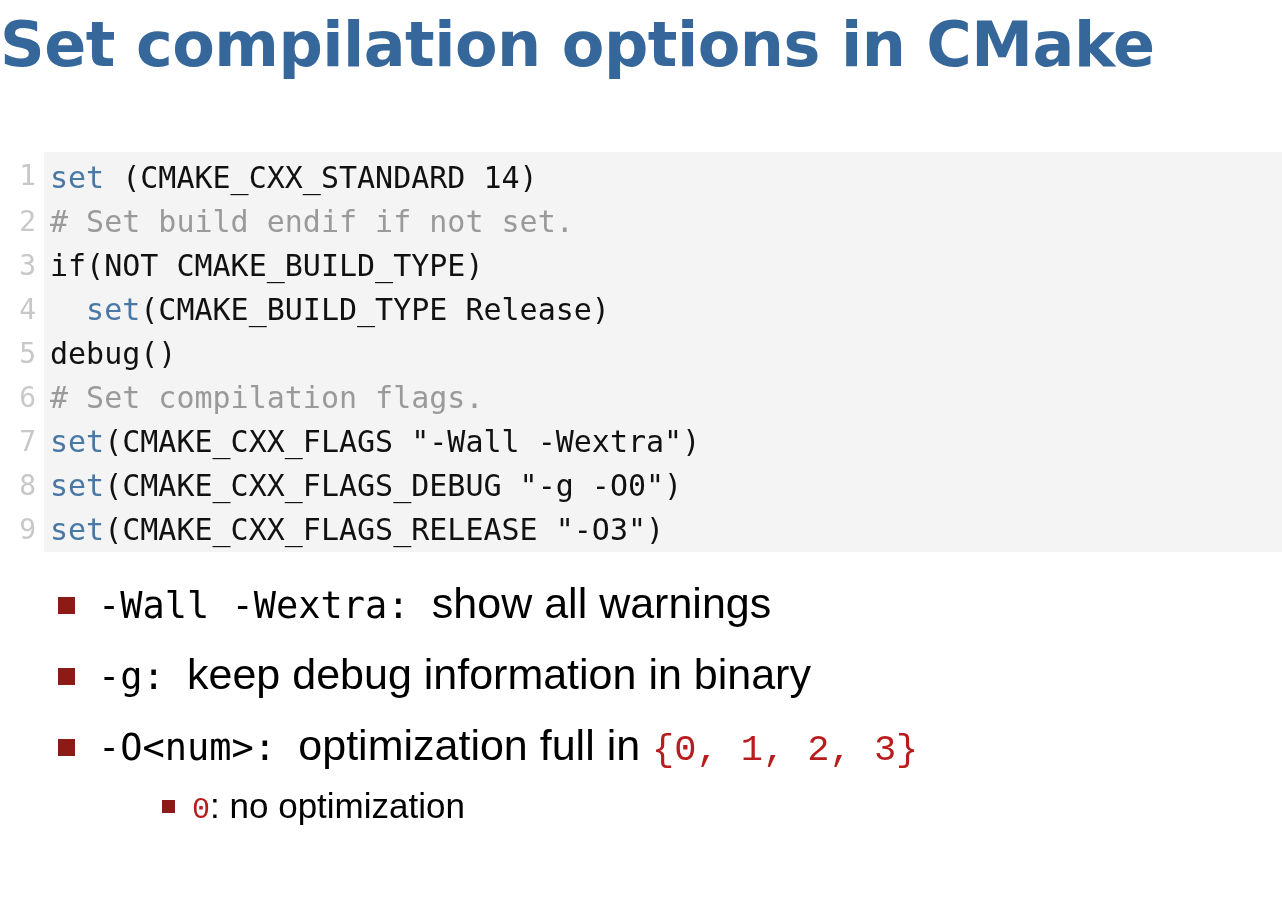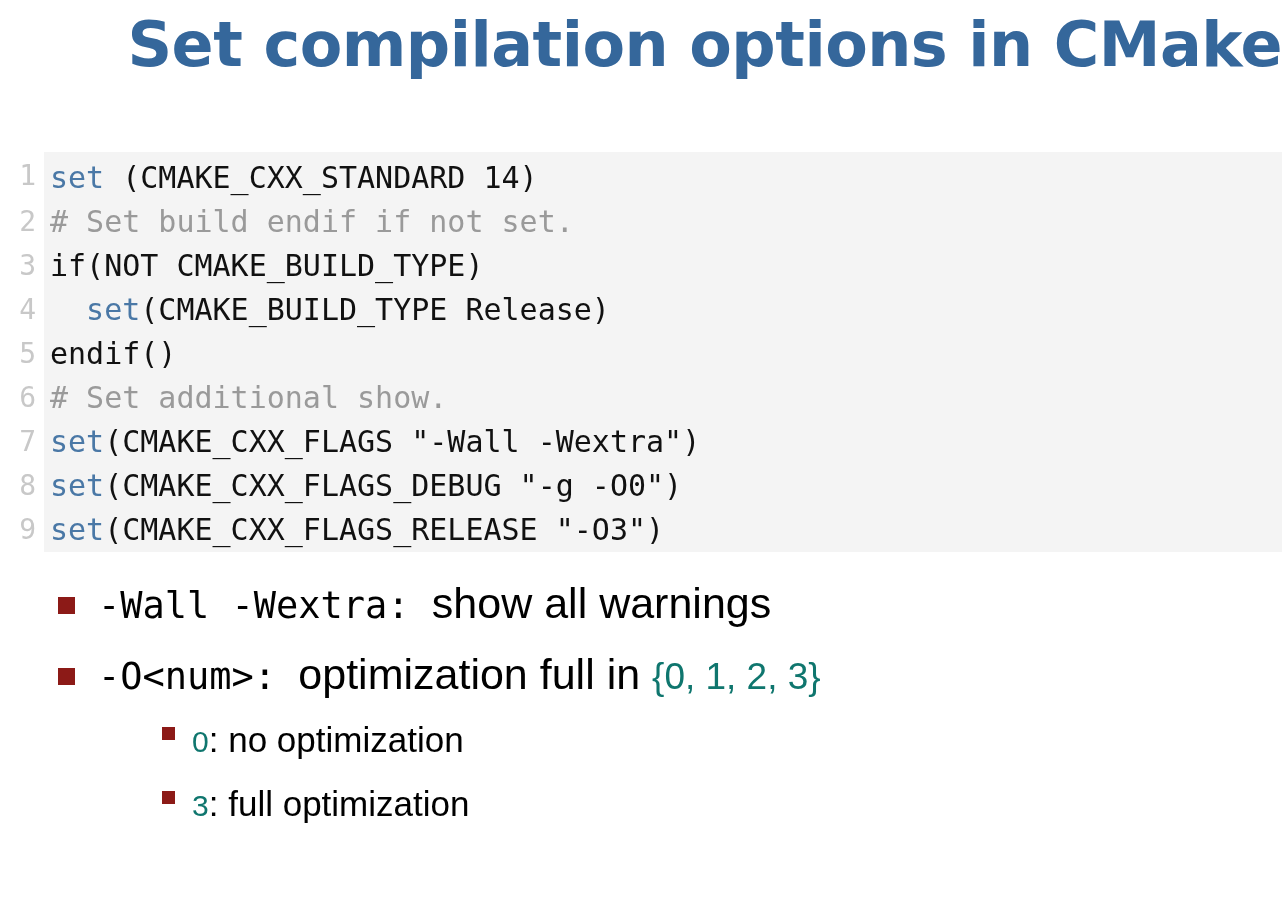--- a/index.html
+++ b/index.html
@@ -22,21 +22,21 @@
     height: 904px;
     background: #ffffff;
   }
 
   
   .slide-title {
     position: absolute;
     left: 0;
     top: 8px;
     width: 1282px;
-    text-align: right;
+    text-align: left;
     font-family: "DejaVu Sans", "Liberation Sans", sans-serif;
     font-size: 62px;
     font-weight: bold;
     color: #35679B;
     letter-spacing: -0.5px;
     white-space: nowrap;
     line-height: 1.2;
   }
 
   
@@ -114,40 +114,40 @@
   ul.lvl2 {
     list-style: none;
     margin: 10px 0 0 0;
     padding: 0 0 0 62px;
   }
   ul.lvl2 > li {
     position: relative;
     padding-left: 32px;
     margin: 0 0 6px 0;
     font-size: 35px;
-    line-height: 56px;
+    line-height: 42px;
     white-space: nowrap;
   }
   ul.lvl2 > li > .sq {
     position: absolute;
     left: 2px;
     top: 15px;
     width: 13px;
     height: 13px;
     background: #8C1A17;
   }
 
   .mono {
     font-family: "DejaVu Sans Mono", "Liberation Mono", monospace;
     font-size: 0.86em;
   }
   .mono-red {
-    font-family: Liberation Sans, sans-serif;
+    font-family: Liberation Mono, monospace;
     font-size: 0.86em;
-    color: #0f766e;
+    color: #b91c1c;
   }
   .sans { font-family: "Liberation Sans", sans-serif; }
 </style>
 </head>
 <body>
 
 <div class="slide">
 
   <div class="slide-title">Set compilation options in CMake</div>
 
@@ -170,26 +170,26 @@
           <td class="codecell"><span class="kw"></span><span class="plain">if(NOT CMAKE_BUILD_TYPE)</span><span class="cmt"></span></td>
         </tr>
 
         <tr>
           <td class="lineno">4</td>
           <td class="codecell"><span class="kw">  set</span><span class="plain">(CMAKE_BUILD_TYPE Release)</span><span class="cmt"></span></td>
         </tr>
 
         <tr>
           <td class="lineno">5</td>
-          <td class="codecell"><span class="kw"></span><span class="plain">endif()</span><span class="cmt"></span></td>
+          <td class="codecell"><span class="kw"></span><span class="plain">debug()</span><span class="cmt"></span></td>
         </tr>
 
         <tr>
           <td class="lineno">6</td>
-          <td class="codecell"><span class="kw"></span><span class="plain"></span><span class="cmt"># Set additional show.</span></td>
+          <td class="codecell"><span class="kw"></span><span class="plain"></span><span class="cmt"># Set compilation flags.</span></td>
         </tr>
 
         <tr>
           <td class="lineno">7</td>
           <td class="codecell"><span class="kw">set</span><span class="plain">(CMAKE_CXX_FLAGS "-Wall -Wextra")</span><span class="cmt"></span></td>
         </tr>
 
         <tr>
           <td class="lineno">8</td>
           <td class="codecell"><span class="kw">set</span><span class="plain">(CMAKE_CXX_FLAGS_DEBUG "-g -O0")</span><span class="cmt"></span></td>
@@ -204,30 +204,30 @@
     </table>
   </div>
 
   <div class="bullets">
     <ul class="lvl1">
 
       <li>
         <span class="sq"></span><span class="mono">-Wall -Wextra</span><span class="mono">: </span><span class="sans">show all warnings</span>
       </li>
 
+      <li>
+        <span class="sq"></span><span class="mono">-g</span><span class="mono">: </span><span class="sans">keep debug information in binary</span>
+      </li>
 
       <li>
         <span class="sq"></span><span class="mono">-O&lt;num&gt;</span><span class="mono">: </span><span class="sans">optimization full in </span><span class="mono-red">{0, 1, 2, 3}</span>
 
         <ul class="lvl2">
           <li>
             <span class="sq"></span><span class="mono-red">0</span><span class="sans">: </span><span class="sans">no optimization</span>
           </li>
-          <li>
-            <span class="sq"></span><span class="mono-red">3</span><span class="sans">: </span><span class="sans">full optimization</span>
-          </li>
         </ul>
       </li>
 
     </ul>
   </div>
 
 </div>
 
 </body></html>

